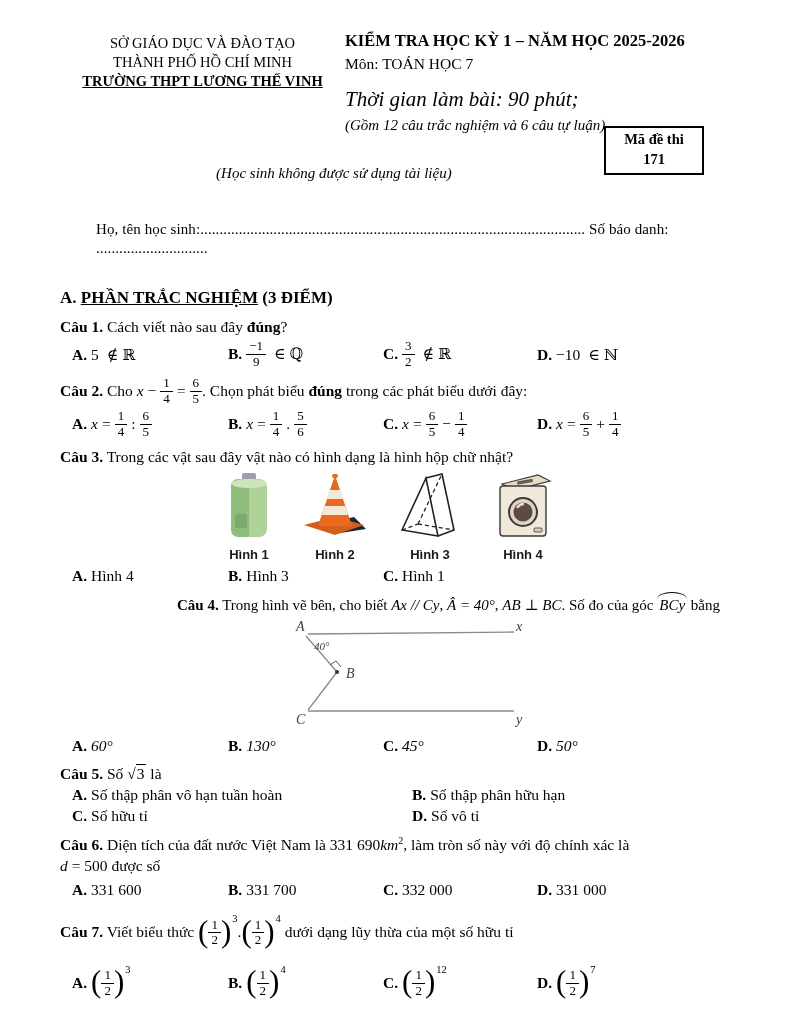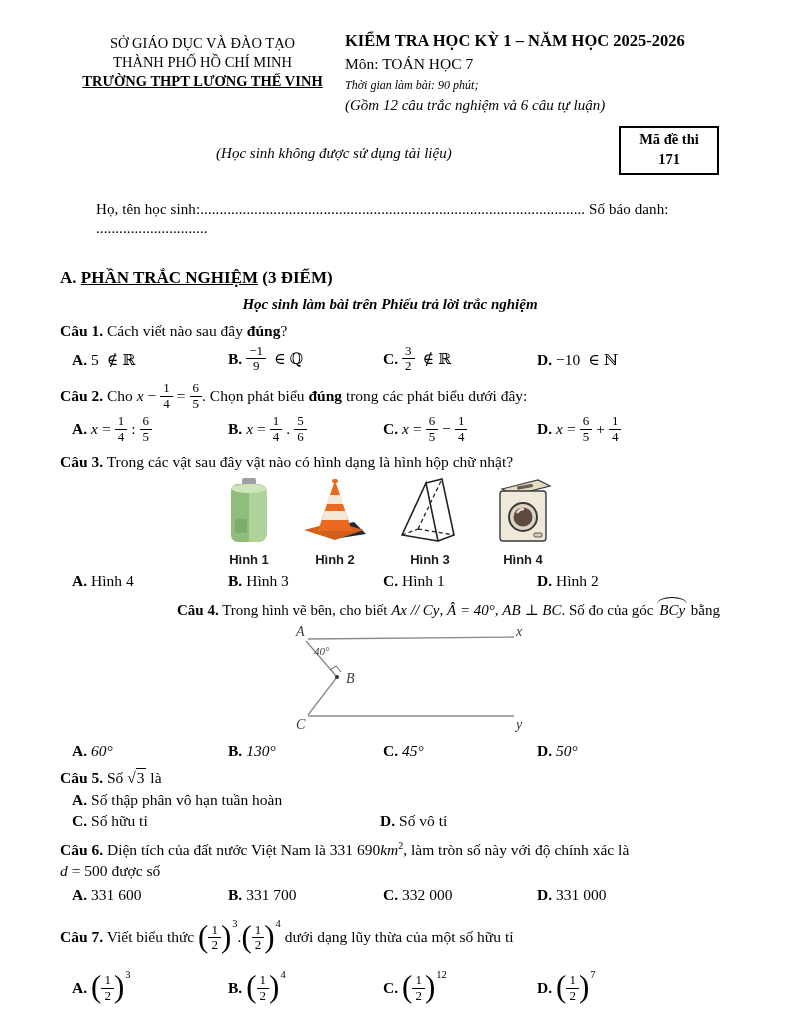--- a/index.html
+++ b/index.html
@@ -17,37 +17,37 @@
     overflow:hidden;
   }
   .bold{font-weight:bold;}
   .ul{text-decoration:underline;}
   
   .hdr{display:flex;}
   .hdr-left{width:285px;text-align:center;font-size:14.5px;line-height:1.3;padding-top:4px;}
   .hdr-right{flex:1;padding-right:34px;}
   .hdr-title{font-weight:bold;font-size:16.5px;}
   .hdr-subject{font-weight:normal;font-size:15.5px;margin-top:2px;}
-  .hdr-time{font-style:italic;font-size:12px;margin-top:4px;}
+  .hdr-time{font-style:italic;font-size:21px;margin-top:12px;}
   .hdr-note{font-style:italic;font-size:15px;margin-top:2px;}
   .code-box{
-    position:absolute;top:126px;right:73px;
+    position:absolute;top:126px;right:88px;
     width:92px;border:2px solid #000;
     text-align:center;font-weight:bold;font-size:14.5px;
     padding:2px 2px 4px 2px;line-height:1.35;
   }
   .no-material{margin-top:28px;margin-left:14%;width:55%;text-align:center;font-style:italic;font-size:15px;}
   .student-line{margin-top:36px;padding-left:36px;font-size:15px;letter-spacing:0.1px;}
   .section-heading{margin-top:28px;font-weight:bold;font-size:17px;}
   .instruction{margin-top:5px;text-align:center;font-weight:bold;font-style:italic;font-size:15px;}
   
   .q p{margin:7px 0 2px 0;}
   .qlabel{font-weight:bold;}
   .opts4{display:grid;grid-template-columns:156px 155px 154px auto;margin:3px 0 4px 12px;align-items:center;}
-  .opts2{display:grid;grid-template-columns:308px auto;margin:1px 0 1px 12px;}
+  .opts2{display:grid;grid-template-columns:308px auto;margin:1px 0 1px 12px;gap:32px;}
   .optkey{font-weight:bold;margin-right:4px;}
   .mi{font-style:italic;}
   .op{margin:0 4px;}
   
   .fr{display:inline-block;text-align:center;vertical-align:middle;font-size:13px;line-height:1.12;position:relative;top:-1px;}
   .fr .n{display:block;padding:0 3px;border-bottom:1px solid #000;}
   .fr .d{display:block;padding:0 3px;}
   
   .bp{display:inline-block;font-size:31px;line-height:0;vertical-align:middle;position:relative;top:-2px;font-weight:400;}
   .exp{font-size:10.5px;vertical-align:15px;margin-left:1px;}
@@ -95,21 +95,20 @@
     <span>Họ, tên học sinh:</span><span>....................................................................................................</span>
     <span>Số báo danh:</span>
     <span>.............................</span>
   </div>
 
   <div class="section-heading">
     <span>A.</span>
     <span class="ul">PHẦN TRẮC NGHIỆM</span>
     <span>(3 ĐIỂM)</span>
   </div>
-  <div class="instruction">Học sinh làm bài trên Phiếu trả lời trắc nghiệm</div>
 
   <div class="q">
     <p><span class="qlabel">Câu 1.</span>
       <span>Cách viết nào sau đây</span>
       <b>đúng</b><span>?</span></p>
     <div class="opts4">
       <div><span class="optkey">A.</span><span>5</span>
         <span class="op">∉</span><span>ℝ</span></div>
       <div><span class="optkey">B.</span><span class="fr"><span class="n">−1</span><span class="d">9</span></span>
         <span class="op">∈</span><span>ℚ</span></div>
@@ -184,21 +183,20 @@
           <path d="M25 36 a8 8 0 0 1 7 -4" stroke="#e8e0d2" stroke-width="2.5" fill="none"></path>
           <rect x="42" y="56" width="8" height="4" rx="1" fill="#d8cdb8" stroke="#3a3a3a" stroke-width="0.8"></rect>
         </svg>
         <div class="figcap">Hình 4</div>
       </div>
     </div>
     <div class="opts4">
       <div><span class="optkey">A.</span><span>Hình 4</span></div>
       <div><span class="optkey">B.</span><span>Hình 3</span></div>
       <div><span class="optkey">C.</span><span>Hình 1</span></div>
-      <div><span class="optkey">D.</span><span>Hình 2</span></div>
     </div>
   </div>
 
   <div class="q">
     <p style="font-size:15px;text-align:right;"><span class="qlabel">Câu 4.</span>
       <span>Trong hình vẽ bên, cho biết</span>
       <span class="mi">Ax // Cy</span><span>,</span>
       <span class="mi">Â = 40°</span><span>,</span>
       <span class="mi">AB ⊥ BC</span><span>. Số đo của góc</span>
       <span class="overarc">BCy</span>
@@ -231,20 +229,21 @@
     </div>
   </div>
 
   <div class="q">
     <p style="margin-bottom:1px;"><span class="qlabel">Câu 5.</span>
       <span>Số</span>
       <span class="sqrt"><span>√</span><span class="rad">3</span></span>
       <span>là</span></p>
     <div class="opts2">
       <div><span class="optkey">A.</span><span>Số thập phân vô hạn tuần hoàn</span></div>
+      <div><span class="optkey">B.</span><span>Số thập phân hữu hạn</span></div>
     </div>
     <div class="opts2">
       <div><span class="optkey">C.</span><span>Số hữu tỉ</span></div>
       <div><span class="optkey">D.</span><span>Số vô tỉ</span></div>
     </div>
   </div>
 
   <div class="q">
     <p style="margin-bottom:0;"><span class="qlabel">Câu 6.</span>
       <span>Diện tích của đất nước Việt Nam là</span>

